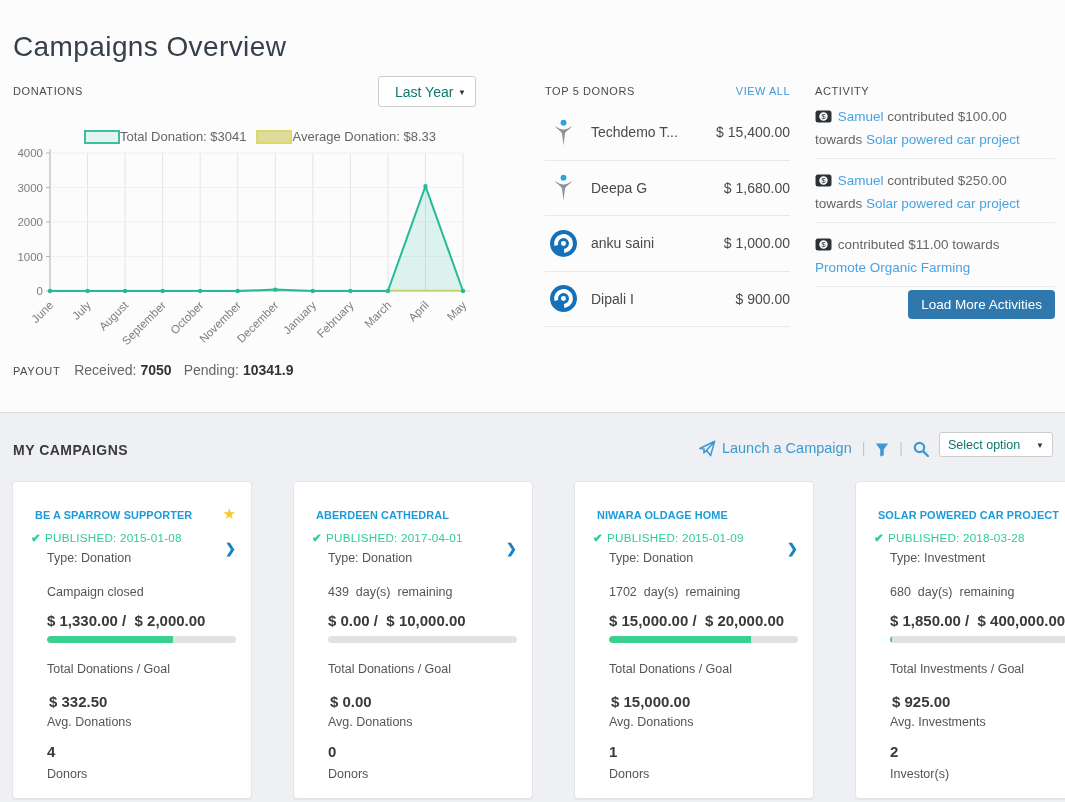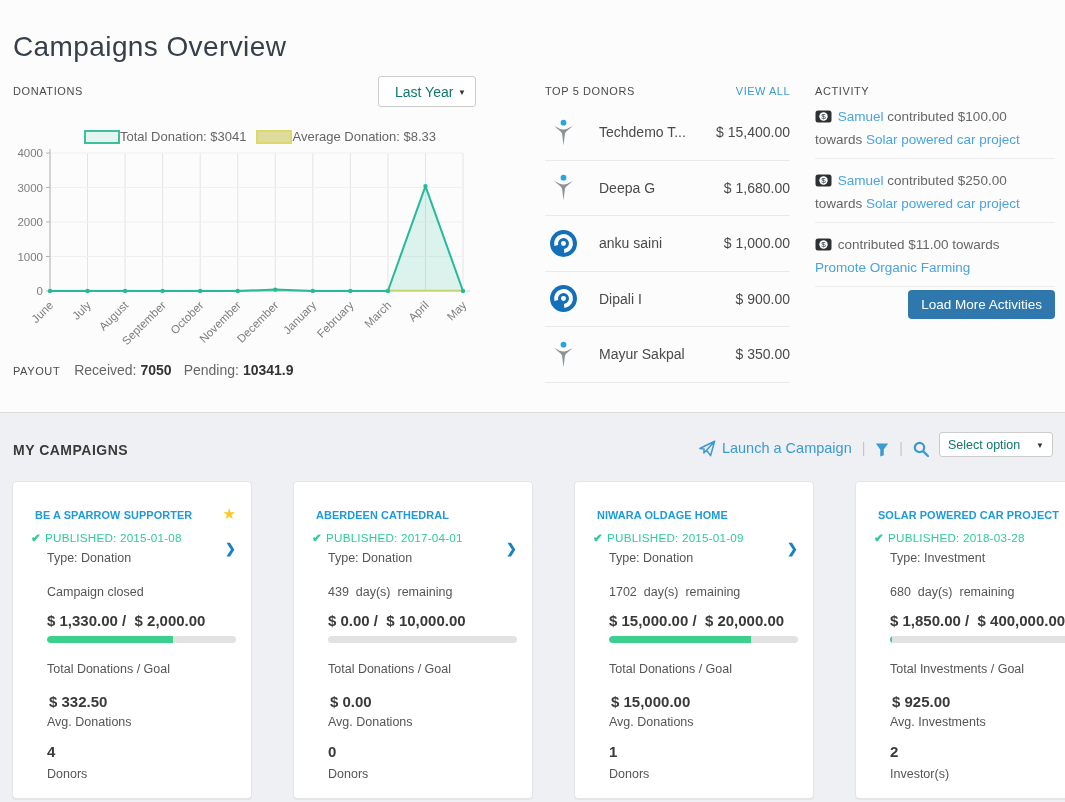--- a/index.html
+++ b/index.html
@@ -22,21 +22,21 @@
 #payout{position:absolute;left:13px;top:362px;font-size:14px;color:#666;display:flex;align-items:baseline;gap:12px}
 #payout .sec-label{margin-right:2px}
 #payout b{color:#333;font-weight:700}
 .pay-item{display:flex;gap:4px}
 
 .donors{position:absolute;left:545px;top:0;width:245px;height:399px}
 #donors-title{position:absolute;left:0;top:85px}
 #view-all{position:absolute;right:0;top:85px;font-size:11px;color:#3d9ad1;letter-spacing:.5px;cursor:pointer}
 .donor-list{position:absolute;left:0;top:105px;width:100%}
 .donor-row{display:flex;align-items:center;height:55.5px;border-bottom:1px solid #e9e9e9;padding-left:4px}
-.donor-row .nm{font-size:14px;color:#4a4a4a;margin-left:21px}
+.donor-row .nm{font-size:14px;color:#4a4a4a;margin-left:13px}
 .donor-row .amt{margin-left:auto;font-size:14px;color:#4a4a4a}
 .dicon{width:29px;height:29px;display:flex;align-items:center;justify-content:center}
 
 .activity{position:absolute;left:815px;top:0;width:240px;height:399px}
 #activity-title{position:absolute;left:0;top:85px}
 .act-list{position:absolute;left:0;top:103px;width:100%}
 .act-item{font-size:13.5px;color:#666;line-height:20.5px;padding:4px 18px 8px 0;border-bottom:1px solid #ececec;margin-bottom:8px}
 .link{color:#4aa3e0;cursor:pointer}
 .money-icon{display:inline-block;vertical-align:-2px;margin-right:2px}
 #load-more{position:absolute;right:0;top:290px;background:#2e78ad;color:#fff;font-size:13.5px;border:none;border-radius:4px;padding:7px 13px;cursor:pointer;font-family:inherit}
@@ -205,31 +205,20 @@
             <svg width="29" height="29" viewBox="0 0 28 28">
               <circle cx="14" cy="14" r="13" fill="#1470b8"></circle>
               <circle cx="14" cy="14" r="7.2" fill="none" stroke="#fff" stroke-width="3.8" stroke-dasharray="35 11" transform="rotate(165 14 14)"></circle>
               <circle cx="14" cy="14" r="2.4" fill="#fff"></circle>
             </svg>
           </span>
           <span class="nm">Dipali I</span>
           <span class="amt">$ 900.00</span>
         </div>
 
-        <div class="donor-row">
-          <span class="dicon">
-            <svg width="27" height="29" viewBox="0 0 26 27">
-              <circle cx="13" cy="4" r="2.8" fill="#2aa5dc"></circle>
-              <path d="M3.5 6.5 C8 11 10.5 12 11.6 14.5 L13 26 L14.4 14.5 C15.5 12 18 11 22.5 6.5 C17.8 9.8 15 10.6 13 10.6 C11 10.6 8.2 9.8 3.5 6.5 Z" fill="#8d9296"></path>
-            </svg>
-          </span>
-
-          <span class="nm">Mayur Sakpal</span>
-          <span class="amt">$ 350.00</span>
-        </div>
       </div>
   </div>
 
   <div class="activity">
     <div id="activity-title" class="sec-label">ACTIVITY</div>
     <div class="act-list">
 
         <div class="act-item">
           <span class="money-icon"><svg width="17" height="13" viewBox="0 0 17 13">
               <rect x="0.5" y="0.5" width="16" height="12" rx="2.5" fill="#2d3134"></rect>

